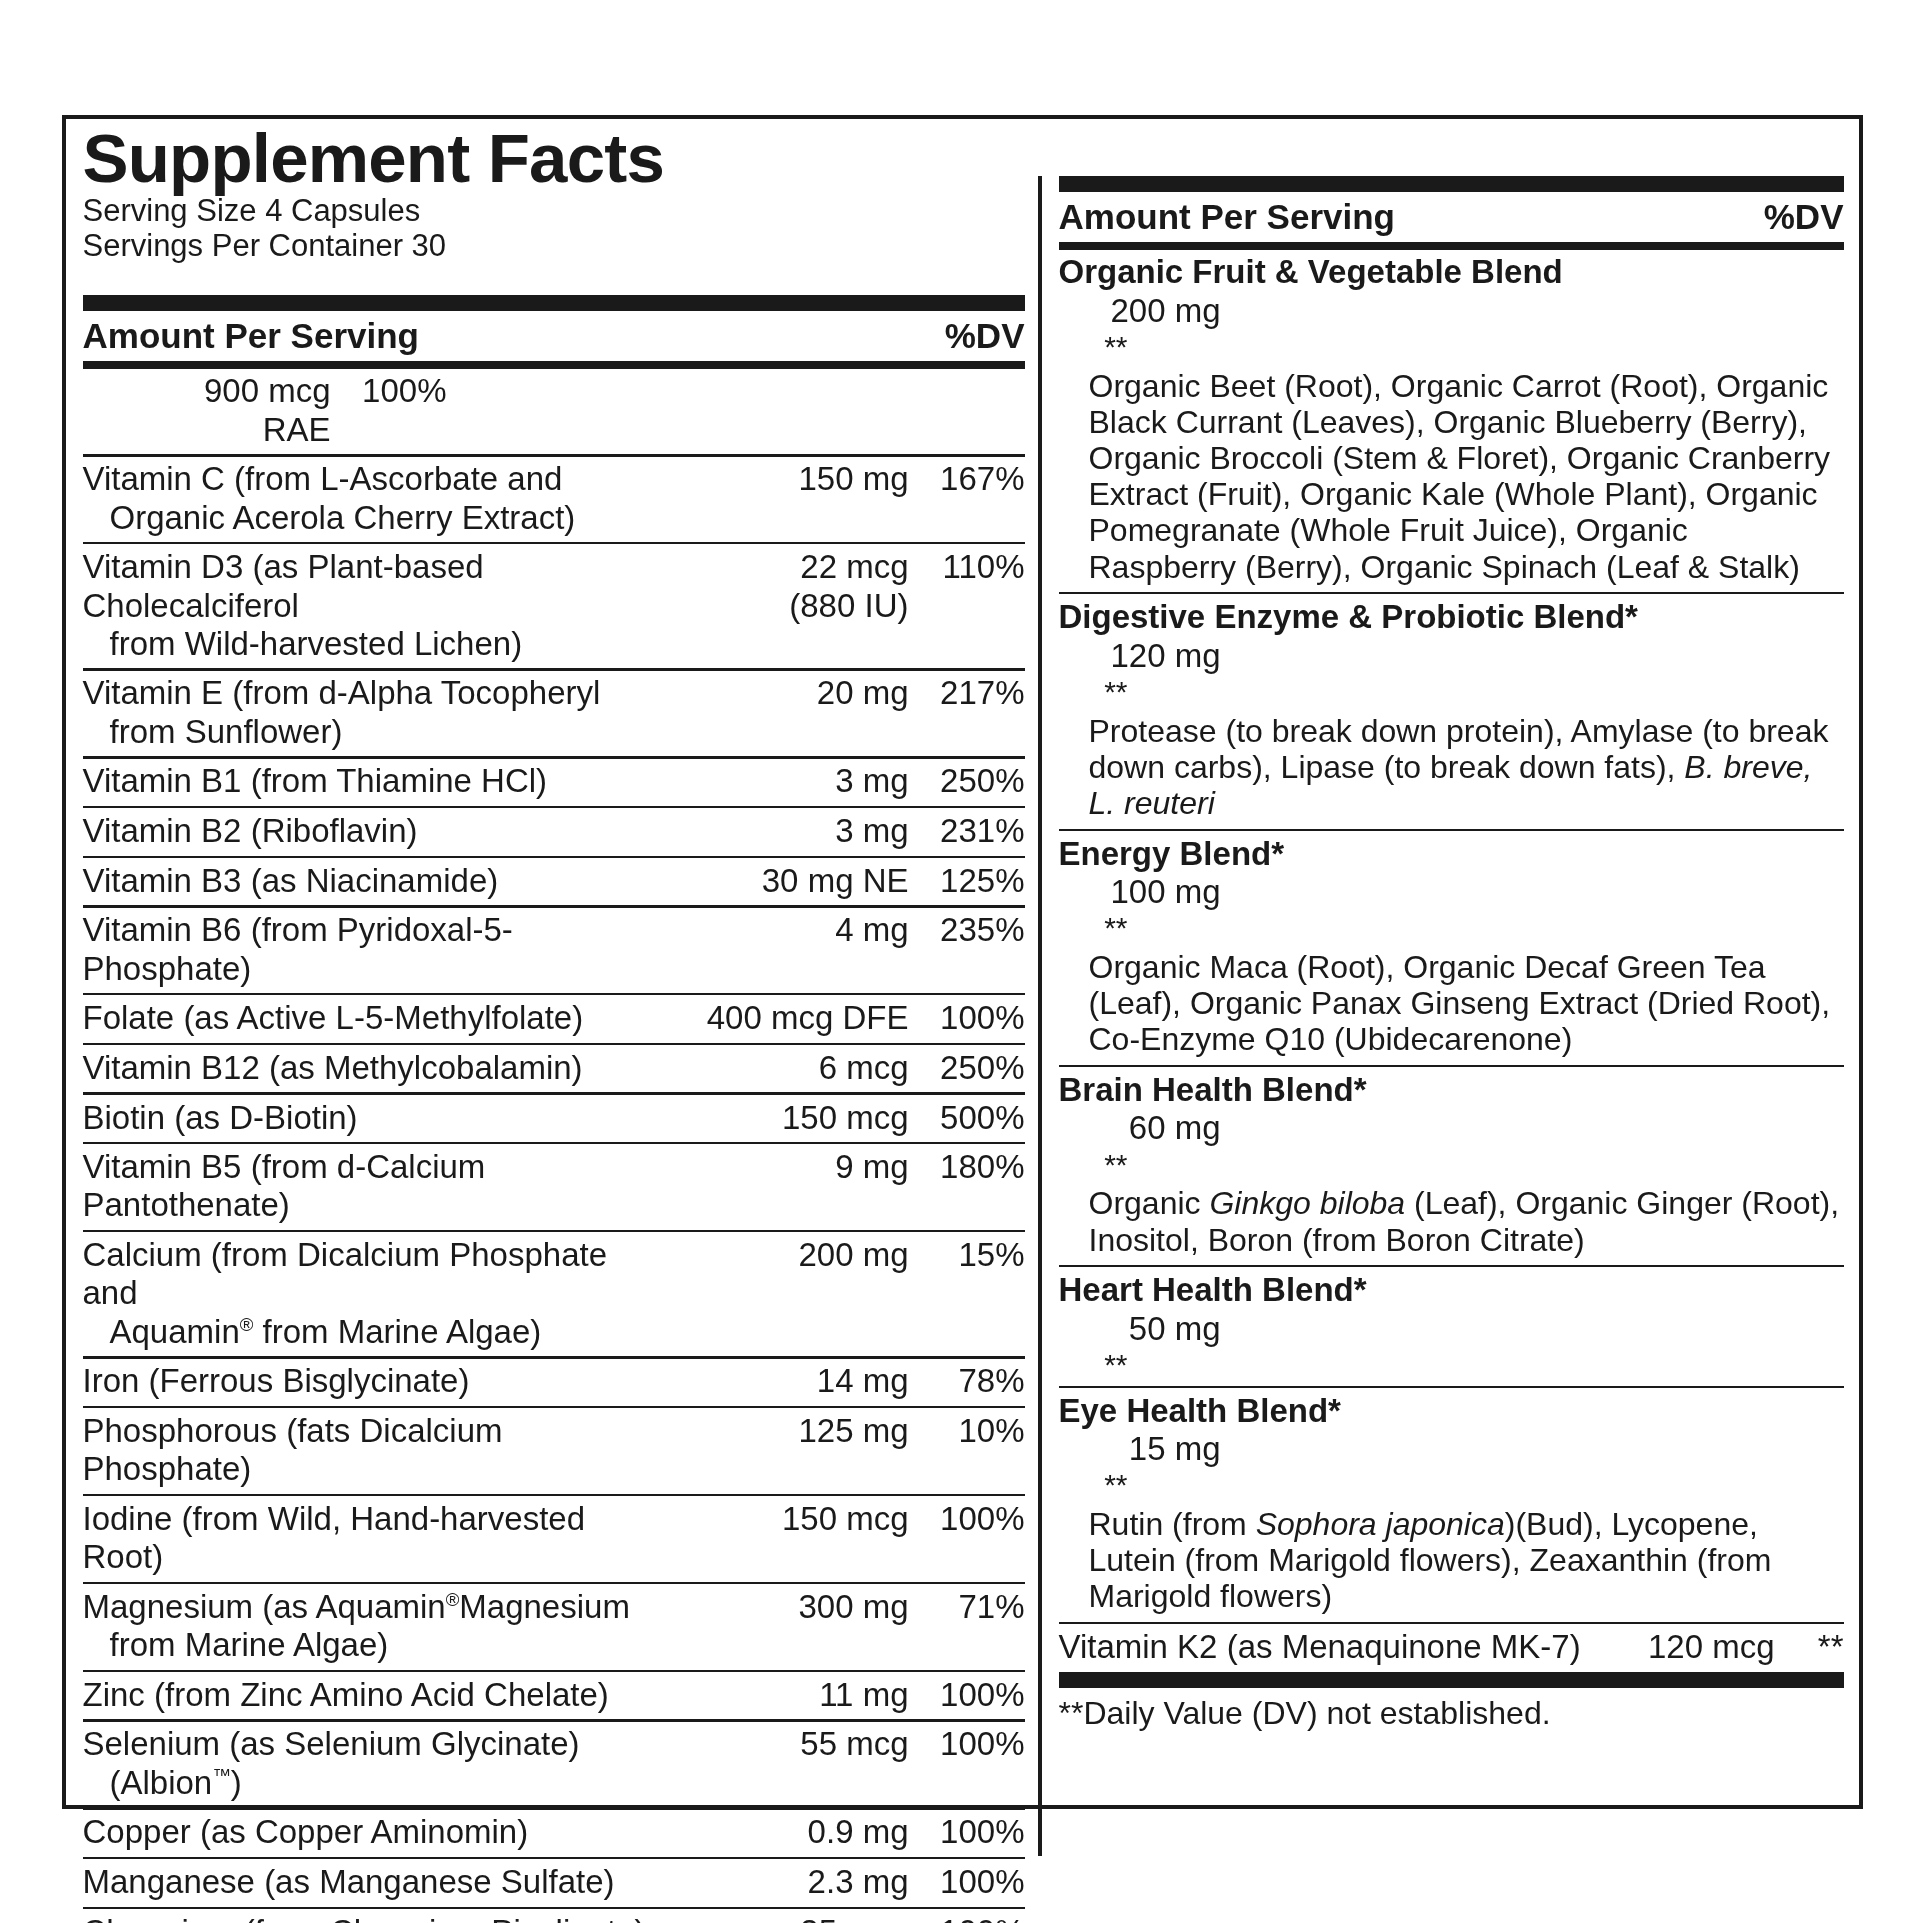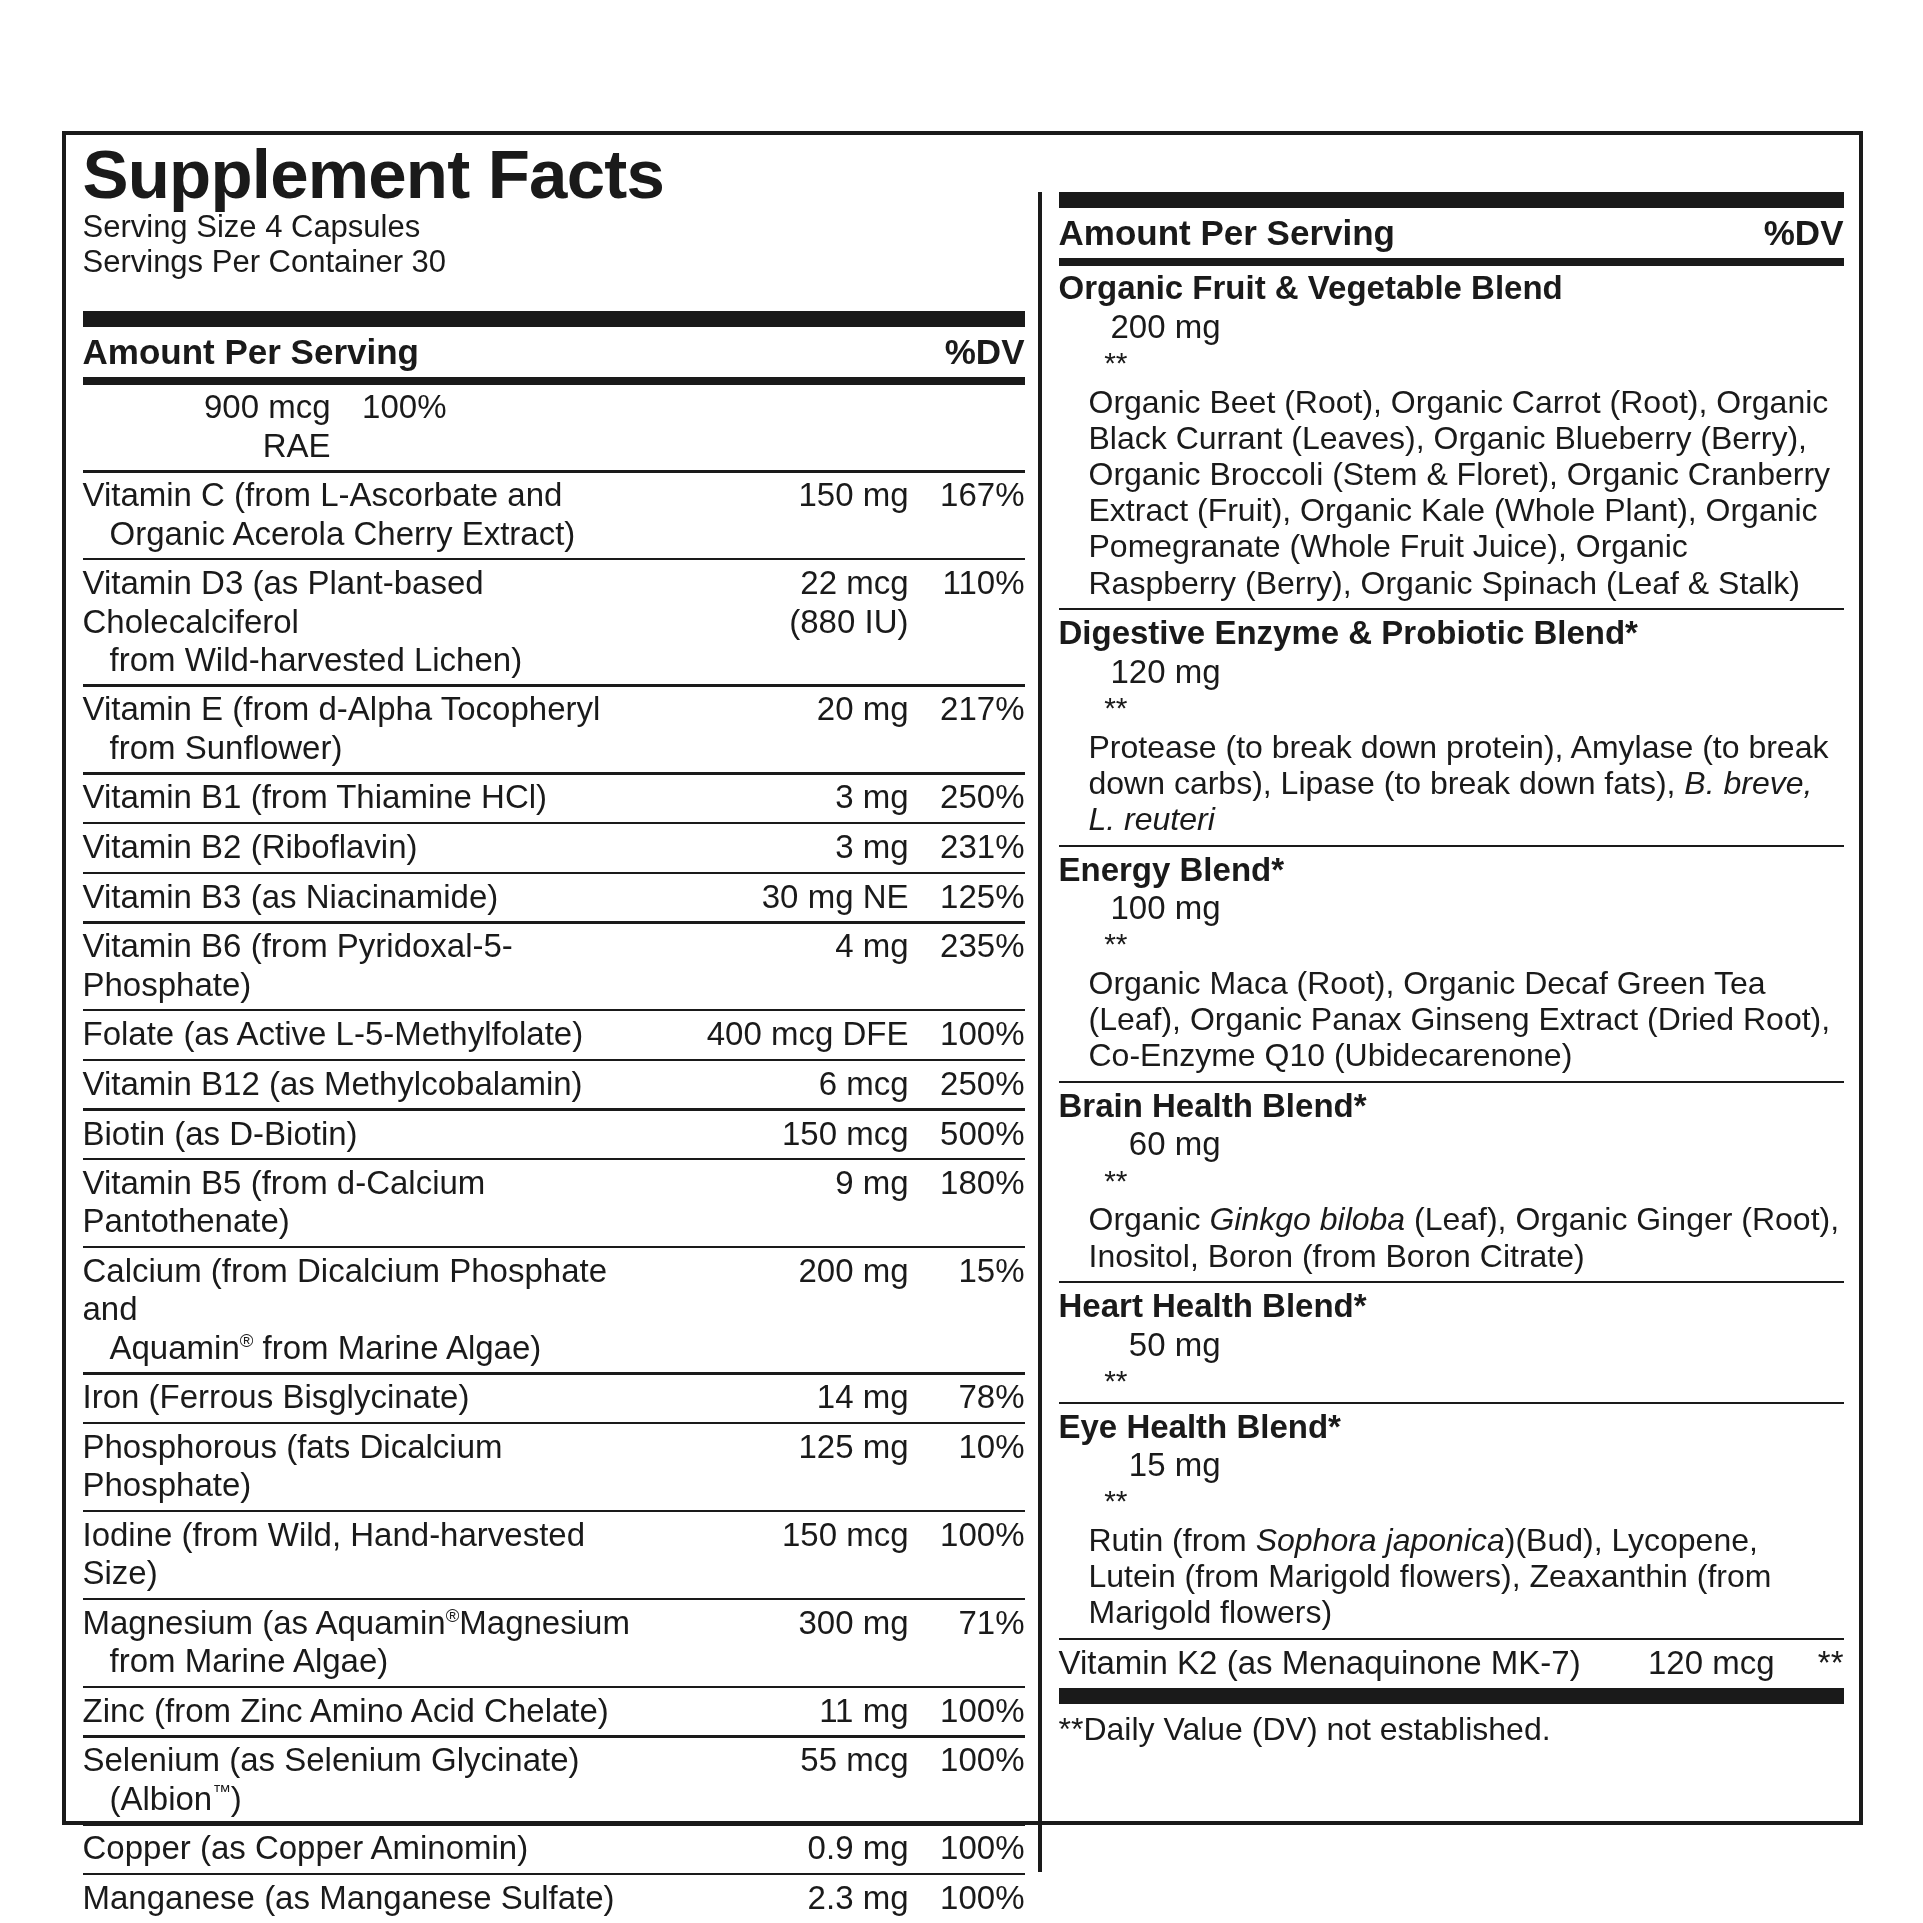--- a/index.html
+++ b/index.html
@@ -9,21 +9,20 @@
     color:#1a1a1a;
     -webkit-font-smoothing:antialiased;
   }
   .panel{
     position:absolute;
     left:62px;top:115px;
     width:1801px;height:1694px;
     border:4.5px solid #1a1a1a;
     box-sizing:border-box;
     background:#fff;
-    margin-top:16px;
   }
   .inner{position:relative;width:100%;height:100%;}
 
   
   .titleblock{position:absolute;left:16.5px;top:4.5px;width:947px;}
   .sf-title{
     font-size:69px;font-weight:bold;letter-spacing:-0.8px;
     line-height:1.0;margin:0;padding:0;white-space:nowrap;
   }
   .serving{font-size:31px;line-height:1.13;margin:0;padding:0;white-space:nowrap;}
@@ -197,21 +196,21 @@
               <div class="dv">78%</div>
             </div>
             <div class="rulethin"></div>
             <div class="row">
               <div class="nm">Phosphorous (fats Dicalcium Phosphate)</div>
               <div class="amt">125 mg</div>
               <div class="dv">10%</div>
             </div>
             <div class="rulethin"></div>
             <div class="row">
-              <div class="nm">Iodine (from Wild, Hand-harvested Size)</div>
+              <div class="nm">Iodine (from Wild, Hand-harvested Root)</div>
               <div class="amt">150 mcg</div>
               <div class="dv">100%</div>
             </div>
             <div class="rulethin"></div>
             <div class="row">
               <div class="nm">Magnesium (as Aquamin<sup>®</sup>Magnesium<span class="ind">from Marine Algae)</span></div>
               <div class="amt">300 mg</div>
               <div class="dv">71%</div>
             </div>
             <div class="rulethin"></div>

